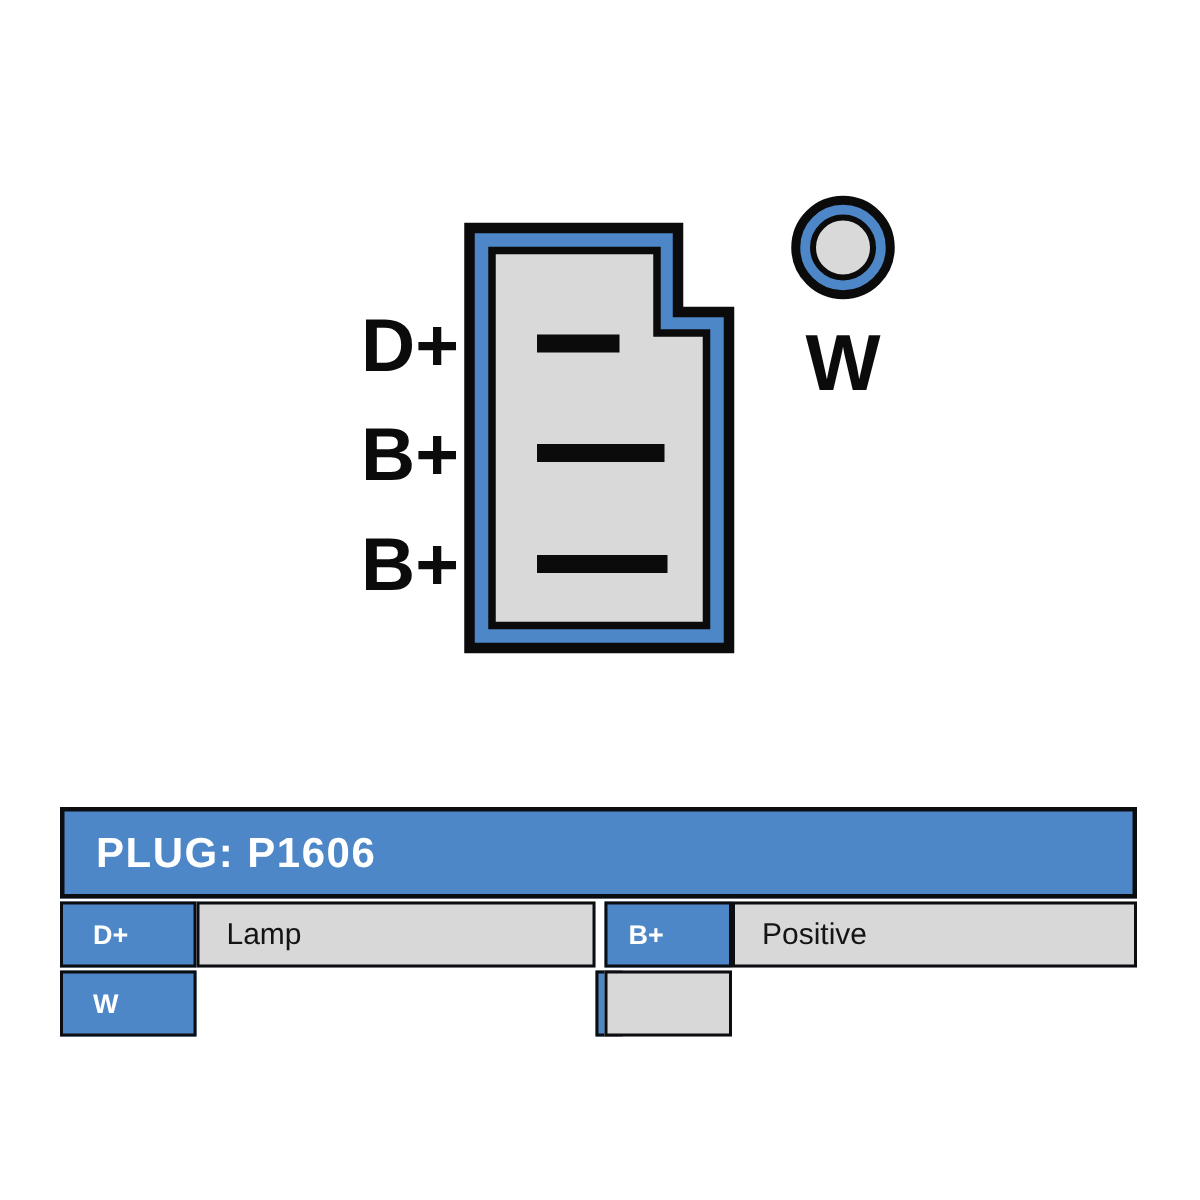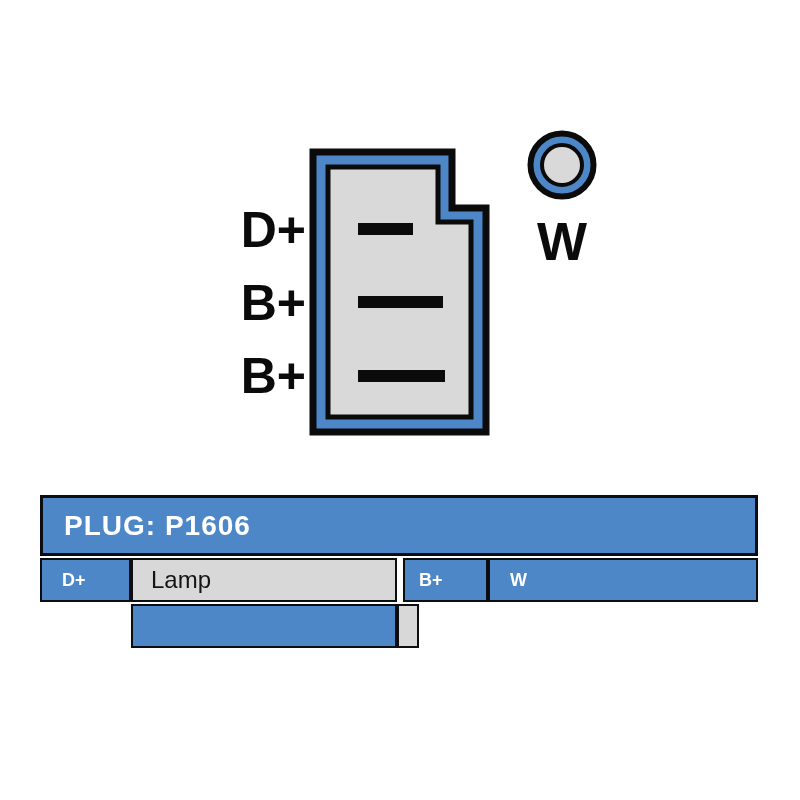--- a/index.html
+++ b/index.html
@@ -28,21 +28,21 @@
   }
   .w-label {
     font-family: "Liberation Sans", "DejaVu Sans", sans-serif;
     font-weight: 700;
     font-size: 53px;
     fill: #0b0b0c;
   }
   .plug-table {
     position: absolute;
     left: 40px;
-    top: 495px;
+    top: 538px;
     width: 718px;
   }
   .tbl-header {
     box-sizing: border-box;
     height: 61px;
     background: #4e87c7;
     border: 3px solid #0c0d10;
     display: flex;
     align-items: center;
     padding-left: 21px;
@@ -72,21 +72,21 @@
     font-weight: 700;
     font-size: 18px;
     padding-left: 20px;
   }
   .term.pad-sm {
     padding-left: 14px;
   }
   .desc {
     background: #d8d8d8;
     color: #141414;
-    font-size: 24px;
+    font-size: 20px;
     font-weight: 400;
     padding-left: 18px;
   }
   .spacer {
     background: transparent;
   }
 </style>
 </head>
 <body>
 
@@ -113,20 +113,21 @@
   <div class="plug-table">
     <div class="tbl-header">
       <span>PLUG: P1606</span>
     </div>
     <div class="tbl-grid">
 
       <div class="cell term">D+</div>
       <div class="cell desc">Lamp</div>
       <div class="spacer"></div>
       <div class="cell term pad-sm">B+</div>
+      <div class="cell desc">Positive</div>
 
       <div class="cell term">W</div>
       <div class="spacer"></div>
       <div class="cell term pad-sm"></div>
       <div class="cell desc"></div>
     </div>
   </div>
 
 </div>
 

